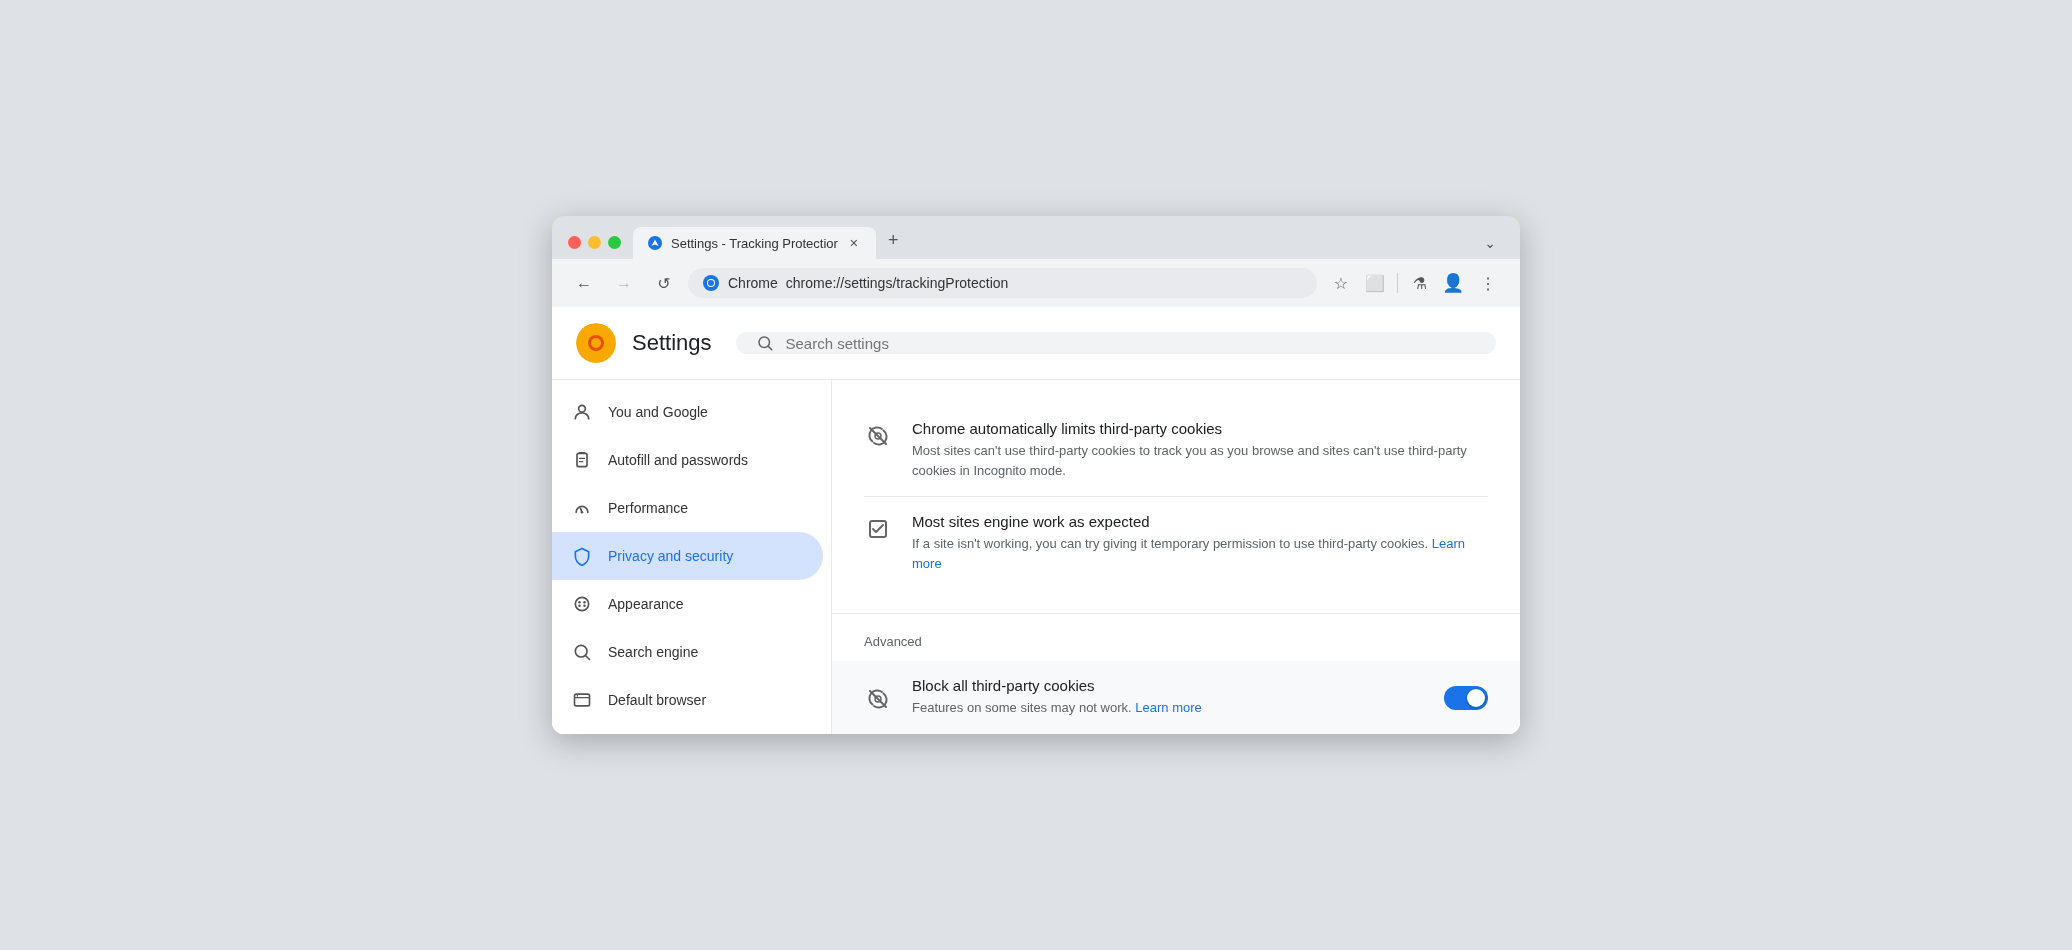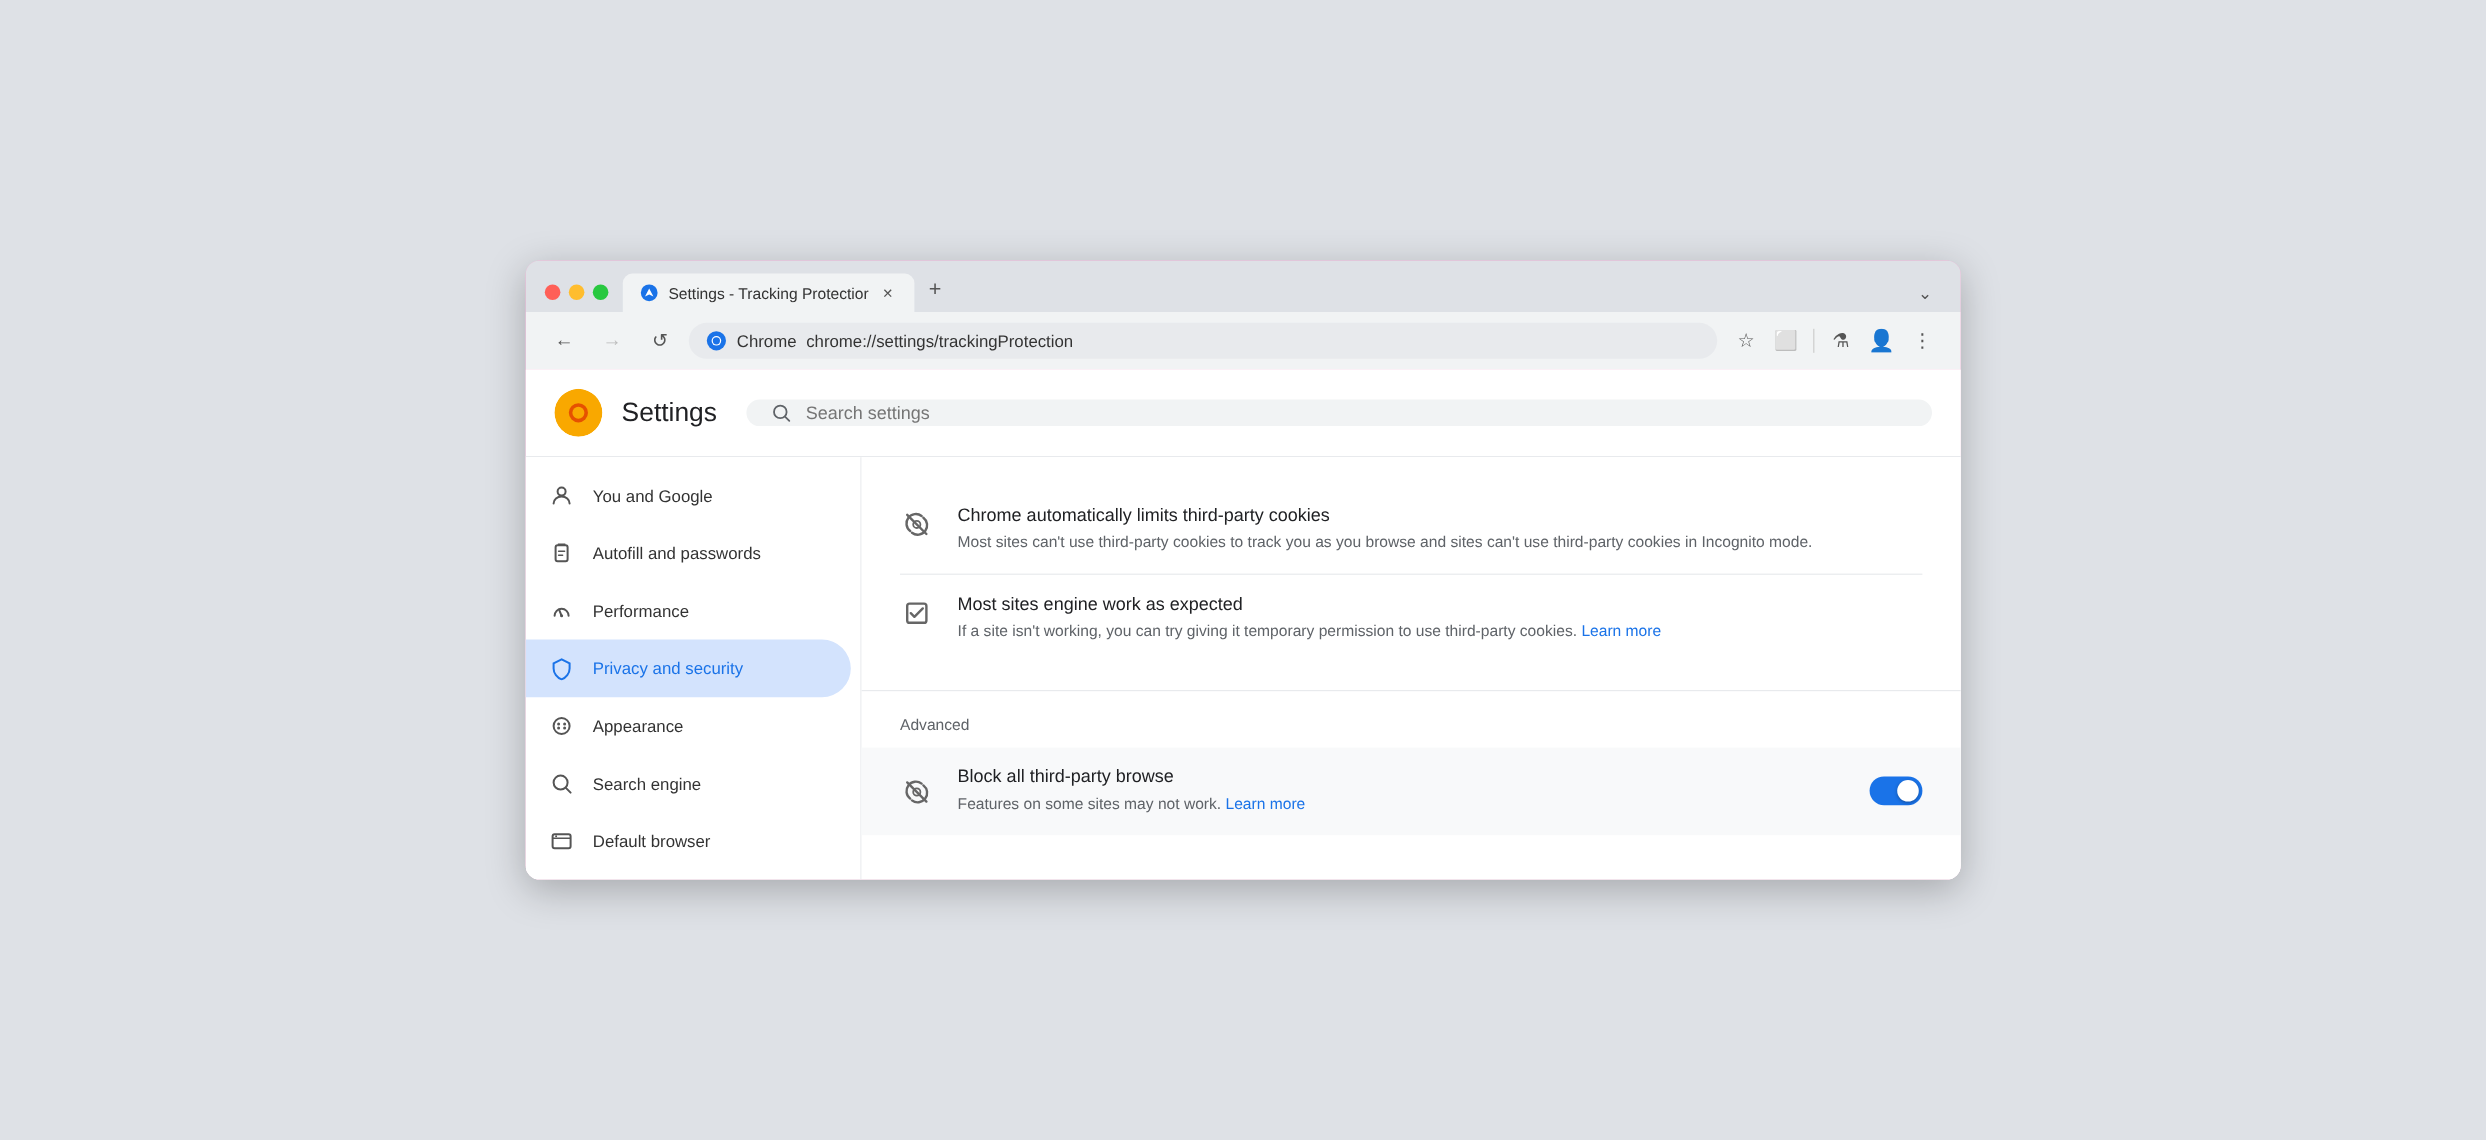--- a/index.html
+++ b/index.html
@@ -7,22 +7,22 @@
       font-family: -apple-system, 'Segoe UI', Arial, sans-serif;
       background: #dee1e6;
       display: flex;
       justify-content: center;
       align-items: center;
       min-height: 100vh;
       padding: 20px;
     }
 
     .browser-window {
-      width: 1196px;
-      background: #f9a8d4;
+      width: 968px;
+      background: #fde047;
       border-radius: 12px;
       box-shadow: 0 8px 32px rgba(0,0,0,0.25);
       overflow: hidden;
     }
 
     
     .title-bar {
       background: #dee1e6;
       padding: 10px 16px 0 16px;
       display: flex;
@@ -604,21 +604,21 @@
 
         <div class="advanced-item">
           <div class="setting-item-icon">
             <svg width="24" height="24" viewBox="0 0 24 24" fill="none">
               <path d="M17.5 6.5 A7 7 0 0 1 8 19M6.5 17.5 A7 7 0 0 1 16 5" stroke="#666" stroke-width="2" stroke-linecap="round"></path>
               <path d="M4 4 L20 20" stroke="#666" stroke-width="2" stroke-linecap="round"></path>
               <circle cx="12" cy="12" r="3" fill="none" stroke="#666" stroke-width="1.5"></circle>
             </svg>
           </div>
           <div class="setting-item-content">
-            <div class="setting-item-title">Block all third-party browse</div>
+            <div class="setting-item-title">Block all third-party cookies</div>
             <div class="setting-item-desc">
               Features on some sites may not work.
               <a class="learn-more-link">Learn more</a>
             </div>
           </div>
           <div class="toggle-switch"></div>
         </div>
 
       </div>
     </div>

